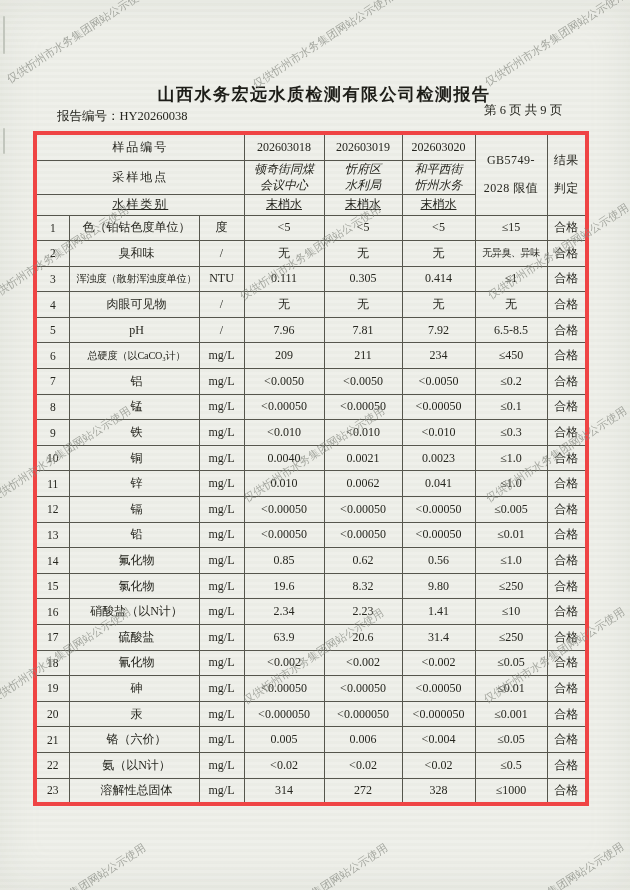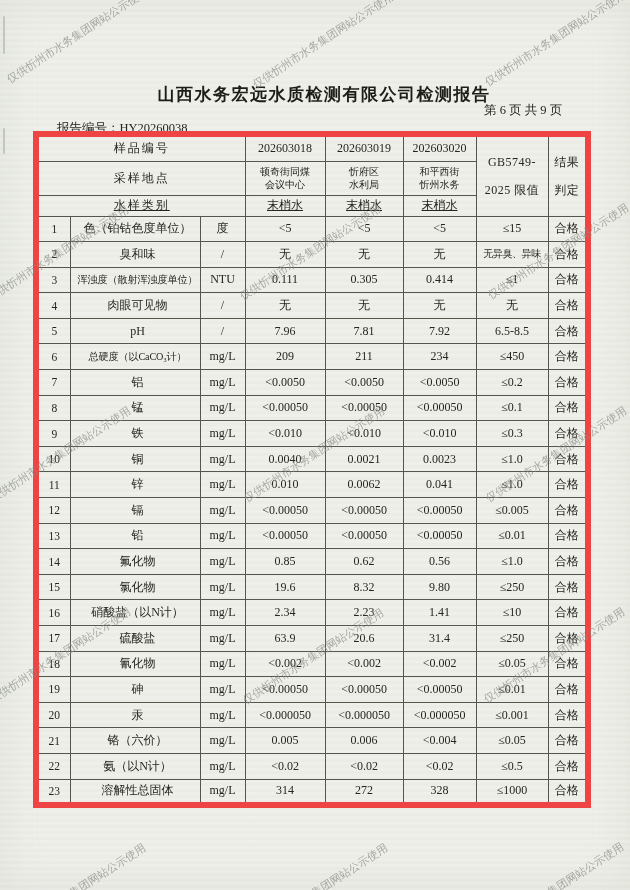--- a/index.html
+++ b/index.html
@@ -19,40 +19,40 @@
       rgba(205,210,198,0.14) 3px 6px);
     opacity:.45;pointer-events:none;
   }
   .artifact{position:absolute;background:#c2c6bd;border-radius:1px;}
   .doc-title{
     position:absolute;top:74px;left:0;width:100%;
     margin:9px;text-align:center;
     font-size:17px;font-weight:bold;letter-spacing:1.5px;
     color:#1d1d18;
   }
-  .meta-report{position:absolute;top:120px;left:57px;font-size:12.5px;}
+  .meta-report{position:absolute;top:108px;left:57px;font-size:12.5px;}
   .meta-page{position:absolute;top:102px;left:484px;font-size:12.5px;}
   table.report{
     position:absolute;left:33px;top:131px;
     width:552px;
     border-collapse:collapse;table-layout:fixed;
     font-size:12px;
   }
   table.report td{
     border:1px solid #56564d;
     text-align:center;vertical-align:middle;
     padding:0;overflow:hidden;
     color:#26261f;
   }
-  table.report{border:6px solid #ef4444;padding-left:29px;}
+  table.report{border:4px solid #ef4444;padding-left:29px;}
   thead .r-a{height:27px;}
   thead .r-b{height:34px;}
   thead .r-c{height:21px;text-decoration:underline;}
   tbody tr{height:25.6px;}
-  .loc-cell{line-height:1.35;font-size:10px;}
+  .loc-cell{line-height:1.35;font-size:12px;font-style:italic;}
   .hdr-span{letter-spacing:2px;}
   .v-stack .line1{margin-bottom:15px;}
   .v-stack div{line-height:1.1;letter-spacing:.5px;}
   .c-no{font-size:11.5px;}
   .c-name{text-align:right;padding-left:5px !important;white-space:nowrap;}
   .tight-name{font-size:10.2px;letter-spacing:-0.2px;}
   .tight-limit{font-size:10px;letter-spacing:-0.4px;margin-top:12px;}
   .wm{
     position:absolute;width:170px;height:16px;line-height:16px;
     text-align:center;white-space:nowrap;
@@ -90,21 +90,21 @@
         <col style="width:40px">
     </colgroup>
     <thead>
       <tr class="r-a">
         <td colspan="3" class="hdr-span">样品编号</td>
         <td>202603018</td>
         <td>202603019</td>
         <td>202603020</td>
         <td rowspan="3" class="v-stack">
           <div class="line1">GB5749-</div>
-          <div>2025 限值</div>
+          <div>2028 限值</div>
         </td>
         <td rowspan="3" class="v-stack">
           <div class="line1">结果</div>
           <div>判定</div>
         </td>
       </tr>
       <tr class="r-b">
         <td colspan="3" class="hdr-span">采样地点</td>
         <td class="loc-cell">
           <div>顿奇街同煤</div>

